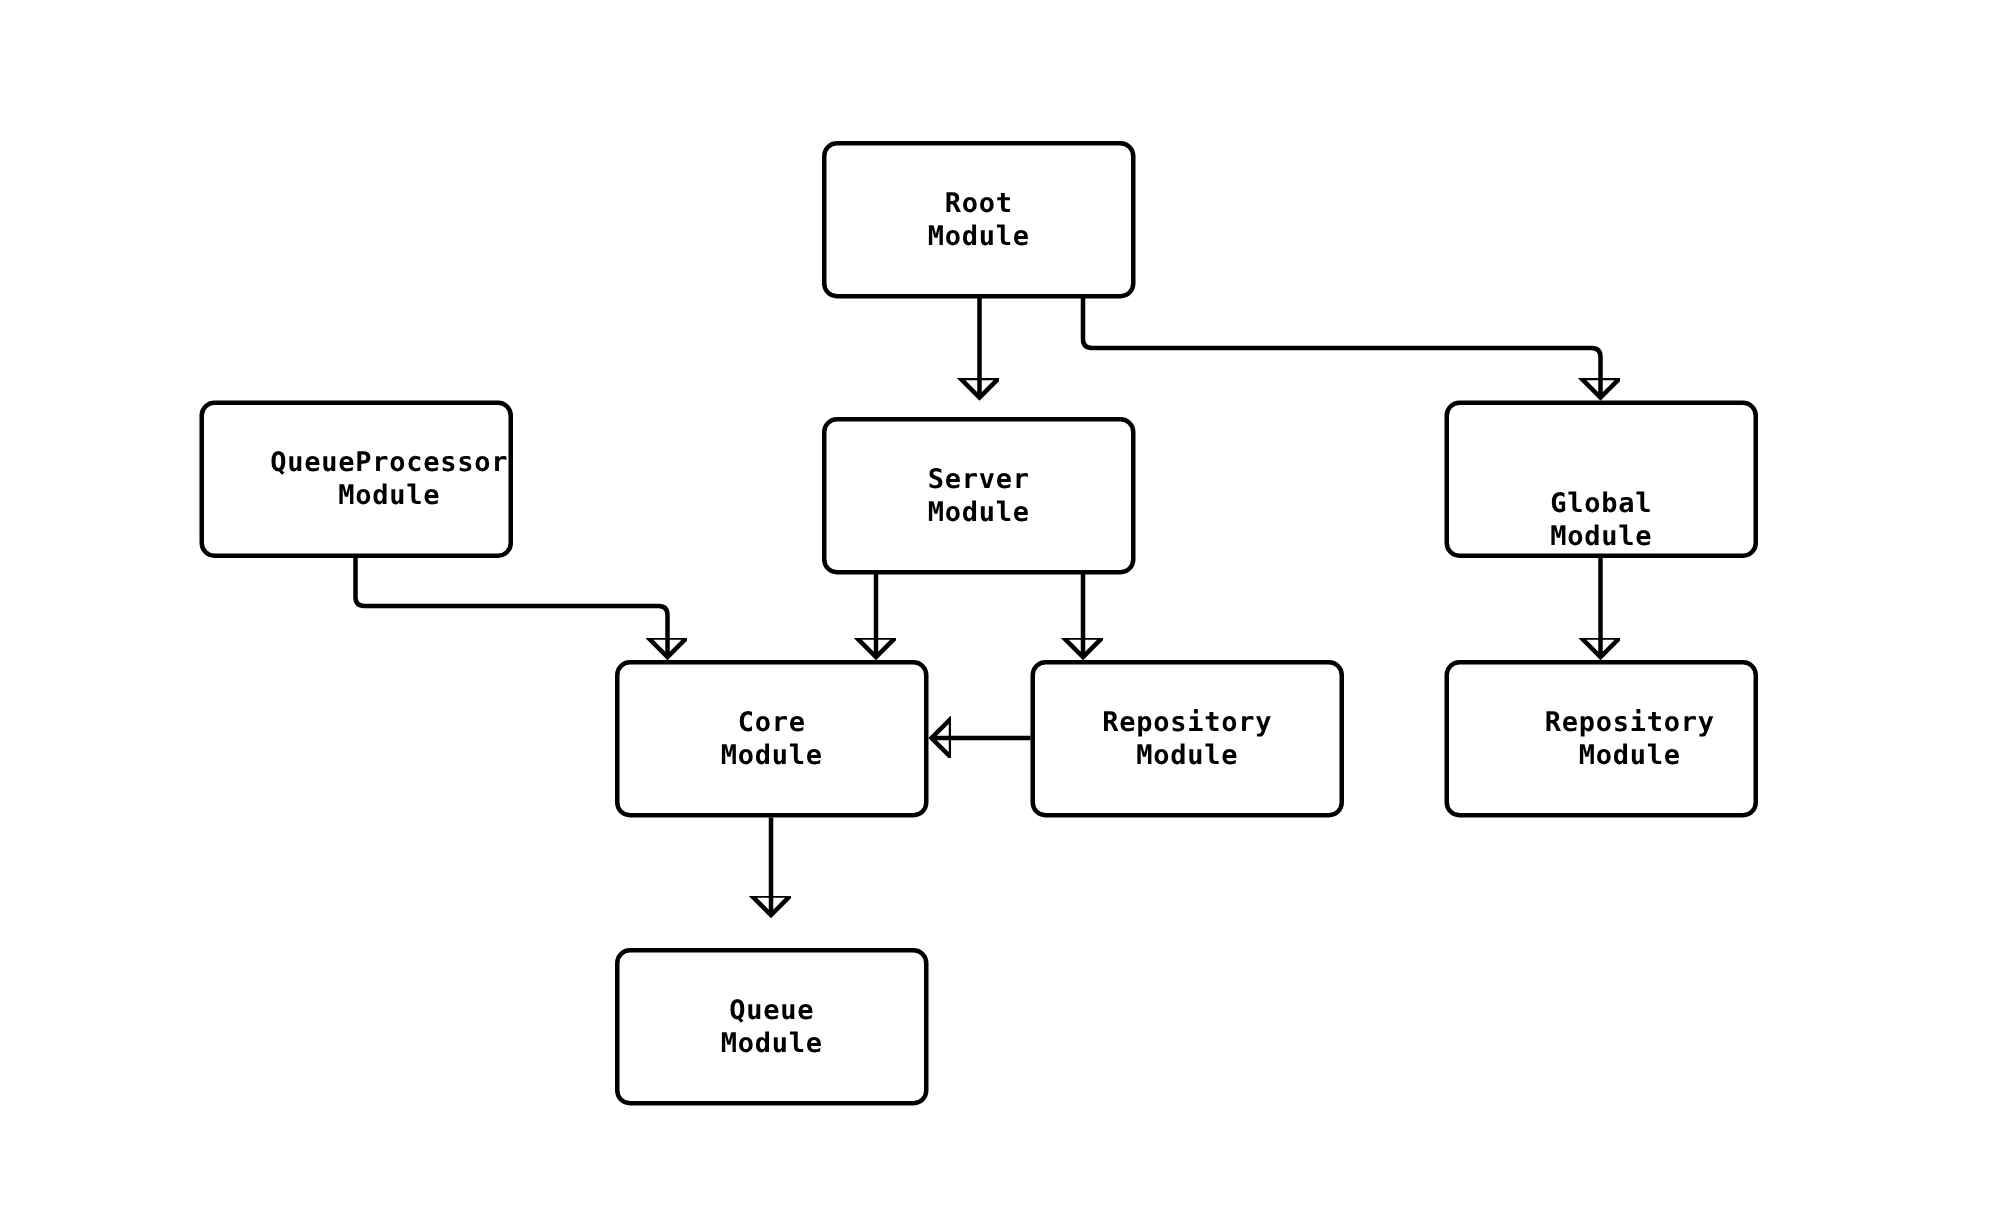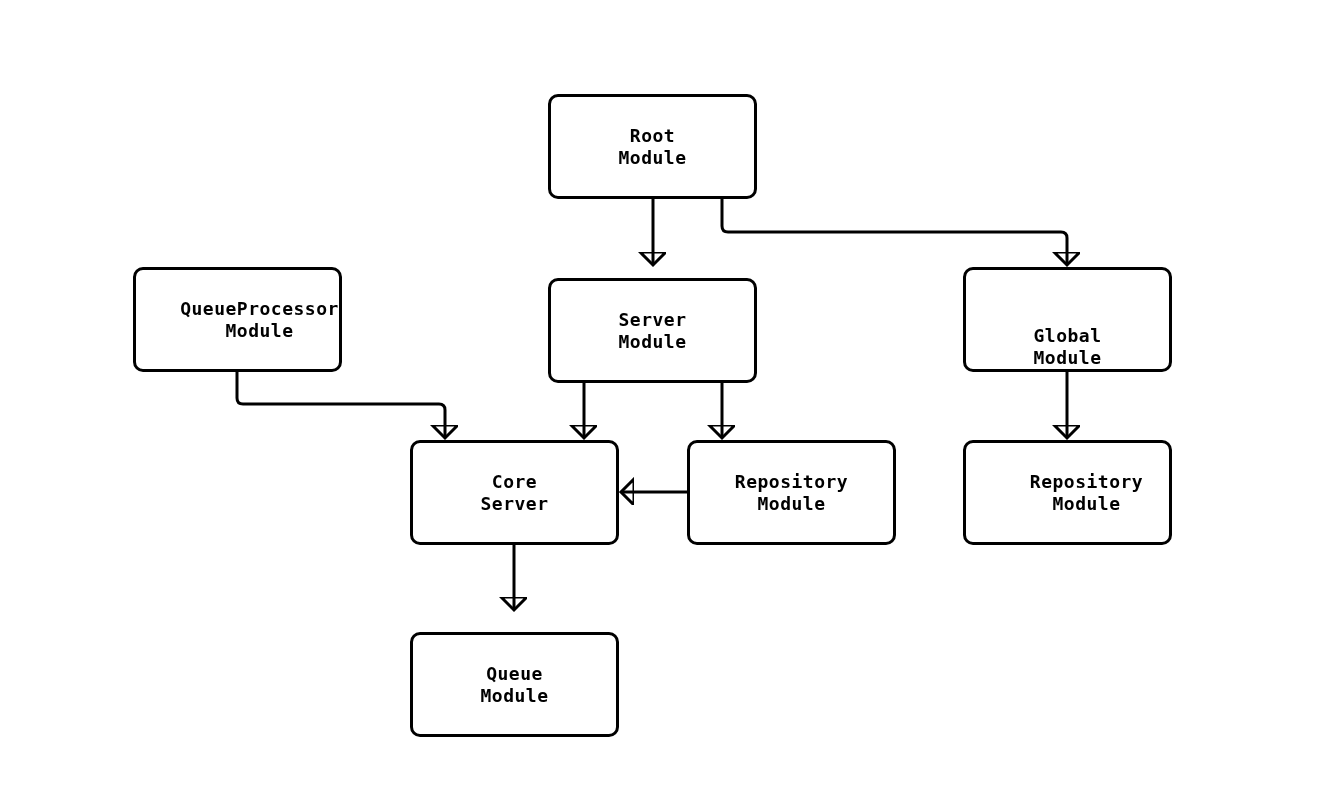--- a/index.html
+++ b/index.html
@@ -95,21 +95,21 @@
 Module</span>
   </div>
 
   <div class="node pos-global">
     <span class="node-label">Global
 Module</span>
   </div>
 
   <div class="node pos-core">
     <span class="node-label">Core
-Server</span>
+Module</span>
   </div>
 
   <div class="node pos-endpoints">
     <span class="node-label">Repository
 Module</span>
   </div>
 
   <div class="node pos-repository">
     <span class="node-label">Repository
 Module</span>

